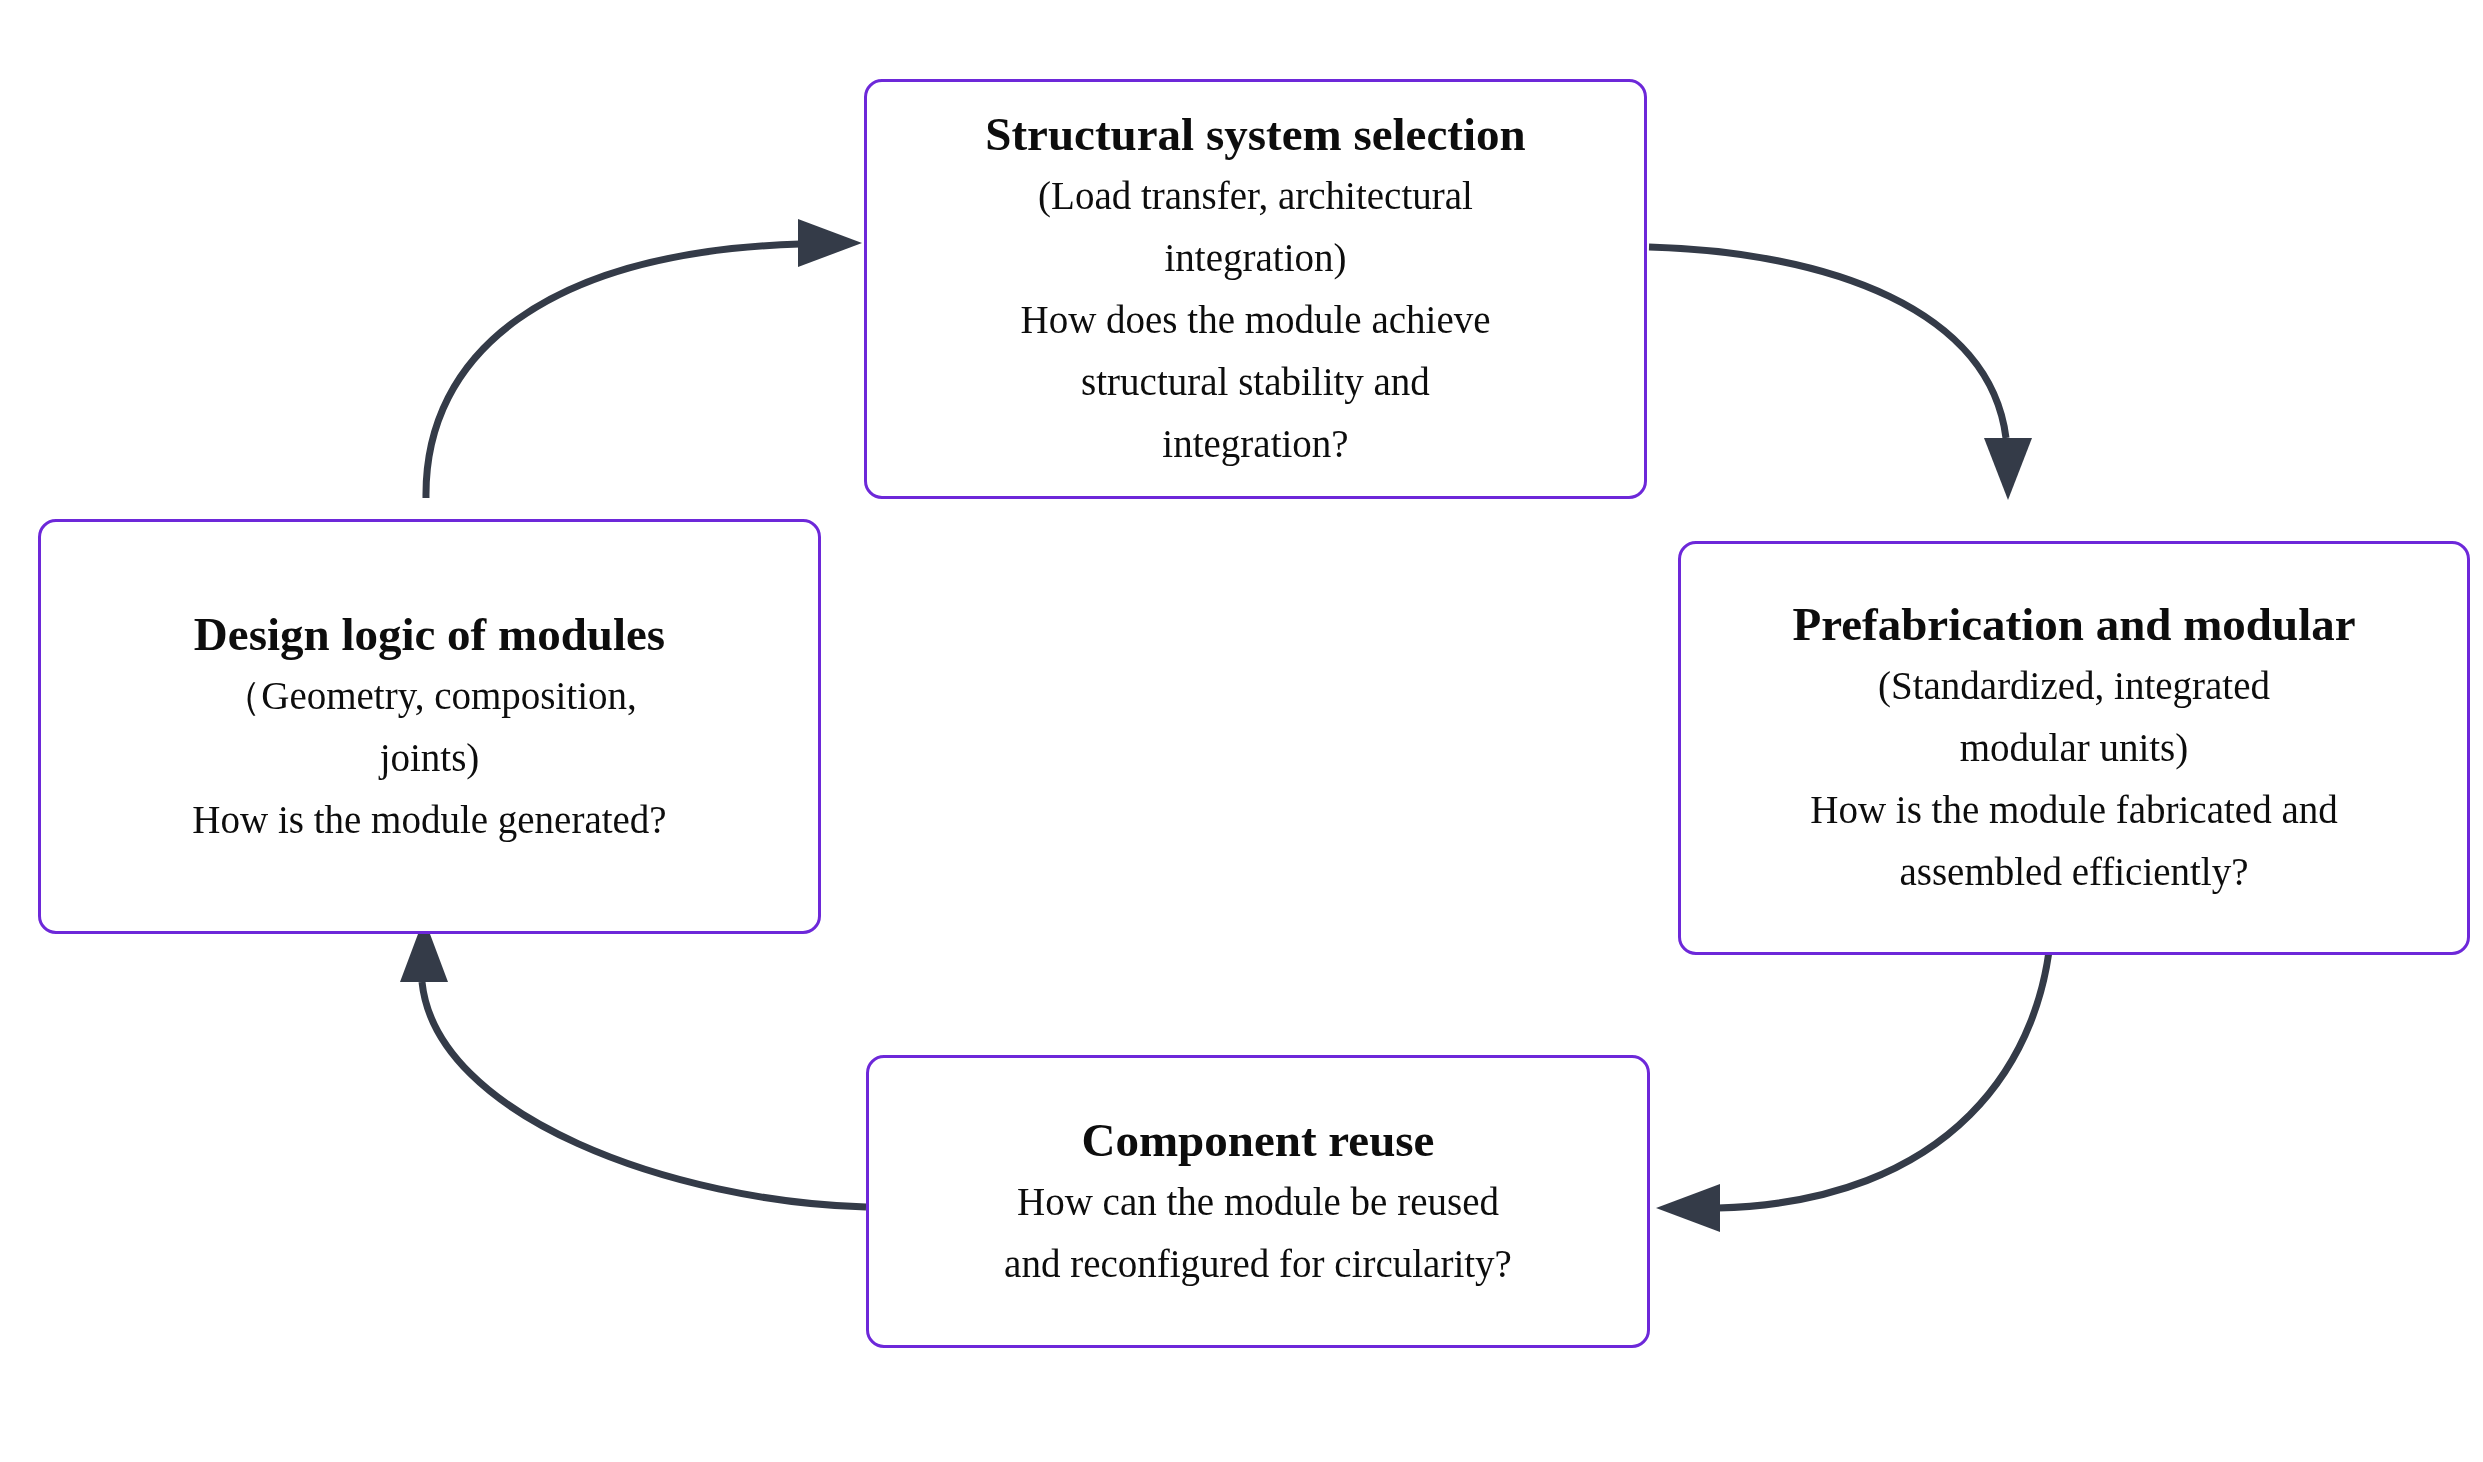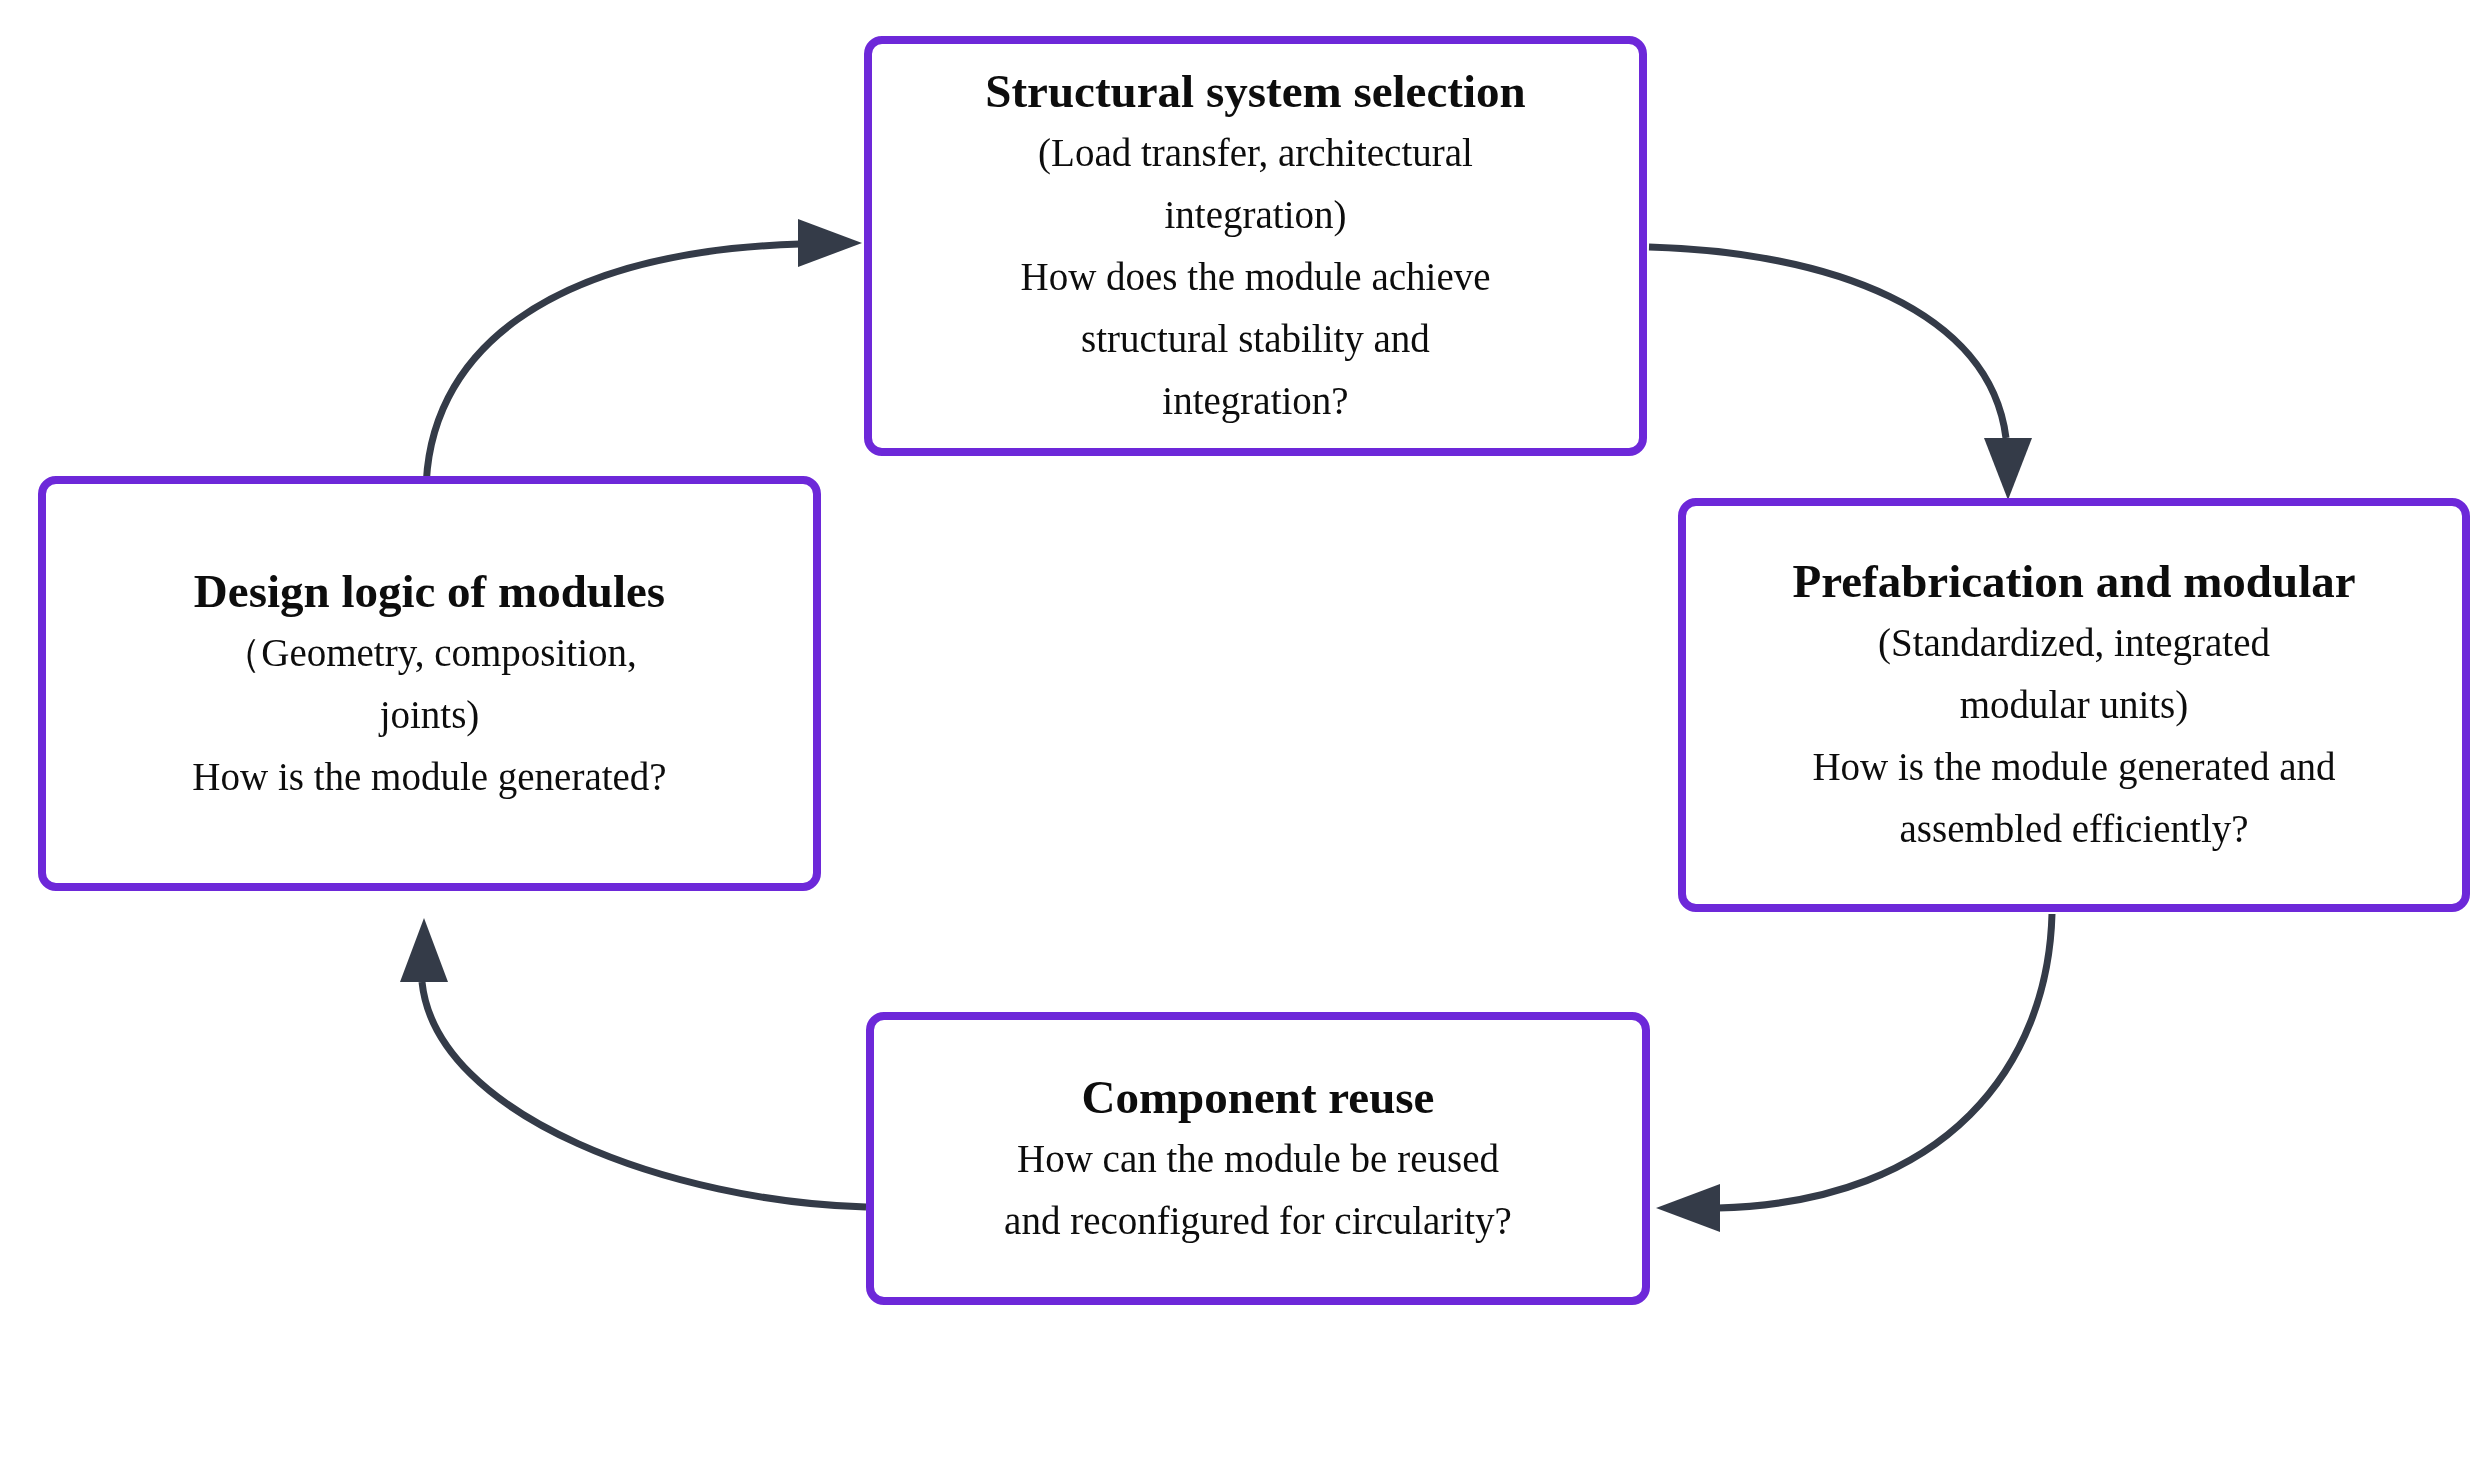--- a/index.html
+++ b/index.html
@@ -5,23 +5,23 @@
   html,body{margin:0;padding:0;background:#ffffff;}
   .stage{
     position:relative;width:2483px;height:1462px;background:#ffffff;overflow:hidden;
     font-family:"Liberation Serif","DejaVu Serif",serif;
   }
   .arrows-layer{position:absolute;left:0;top:0;width:2483px;height:1462px;}
   .arrow-curve{fill:none;stroke:#343b48;stroke-width:7px;}
   .arrow-head{fill:#343b48;stroke:none;}
   .node{
     position:absolute;box-sizing:border-box;background:#ffffff;
-    border:8px solid #6d28d9;border-radius:18px;
+    border:3px solid #6d28d9;border-radius:18px;
     display:flex;flex-direction:column;align-items:center;justify-content:center;
-    text-align:center;color:#0d0d0d;padding:12px 24px;
+    text-align:center;color:#0d0d0d;padding:12px 24px;margin-top:43px;
   }
   .node-top{left:864px;top:36px;width:783px;height:420px;}
   .node-right{left:1678px;top:498px;width:792px;height:414px;}
   .node-bottom{left:866px;top:1012px;width:784px;height:293px;}
   .node-left{left:38px;top:476px;width:783px;height:415px;}
   .node-title{font-weight:bold;font-size:47px;line-height:62px;white-space:pre-line;}
   .node-subtitle,.node-question{font-size:39px;line-height:62px;white-space:pre-line;}
 </style>
 </head>
 <body>
@@ -53,21 +53,21 @@
 integration)</div>
     <div class="node-question">How does the module achieve
 structural stability and
 integration?</div>
   </div>
 
   <div class="node node-right">
     <div class="node-title">Prefabrication and modular</div>
     <div class="node-subtitle">(Standardized, integrated
 modular units)</div>
-    <div class="node-question">How is the module generated and
+    <div class="node-question">How is the module fabricated and
 assembled efficiently?</div>
   </div>
 
   <div class="node node-bottom">
     <div class="node-title">Component reuse</div>
     <div class="node-question">How can the module be reused
 and reconfigured for circularity?</div>
   </div>
 
   <div class="node node-left">

